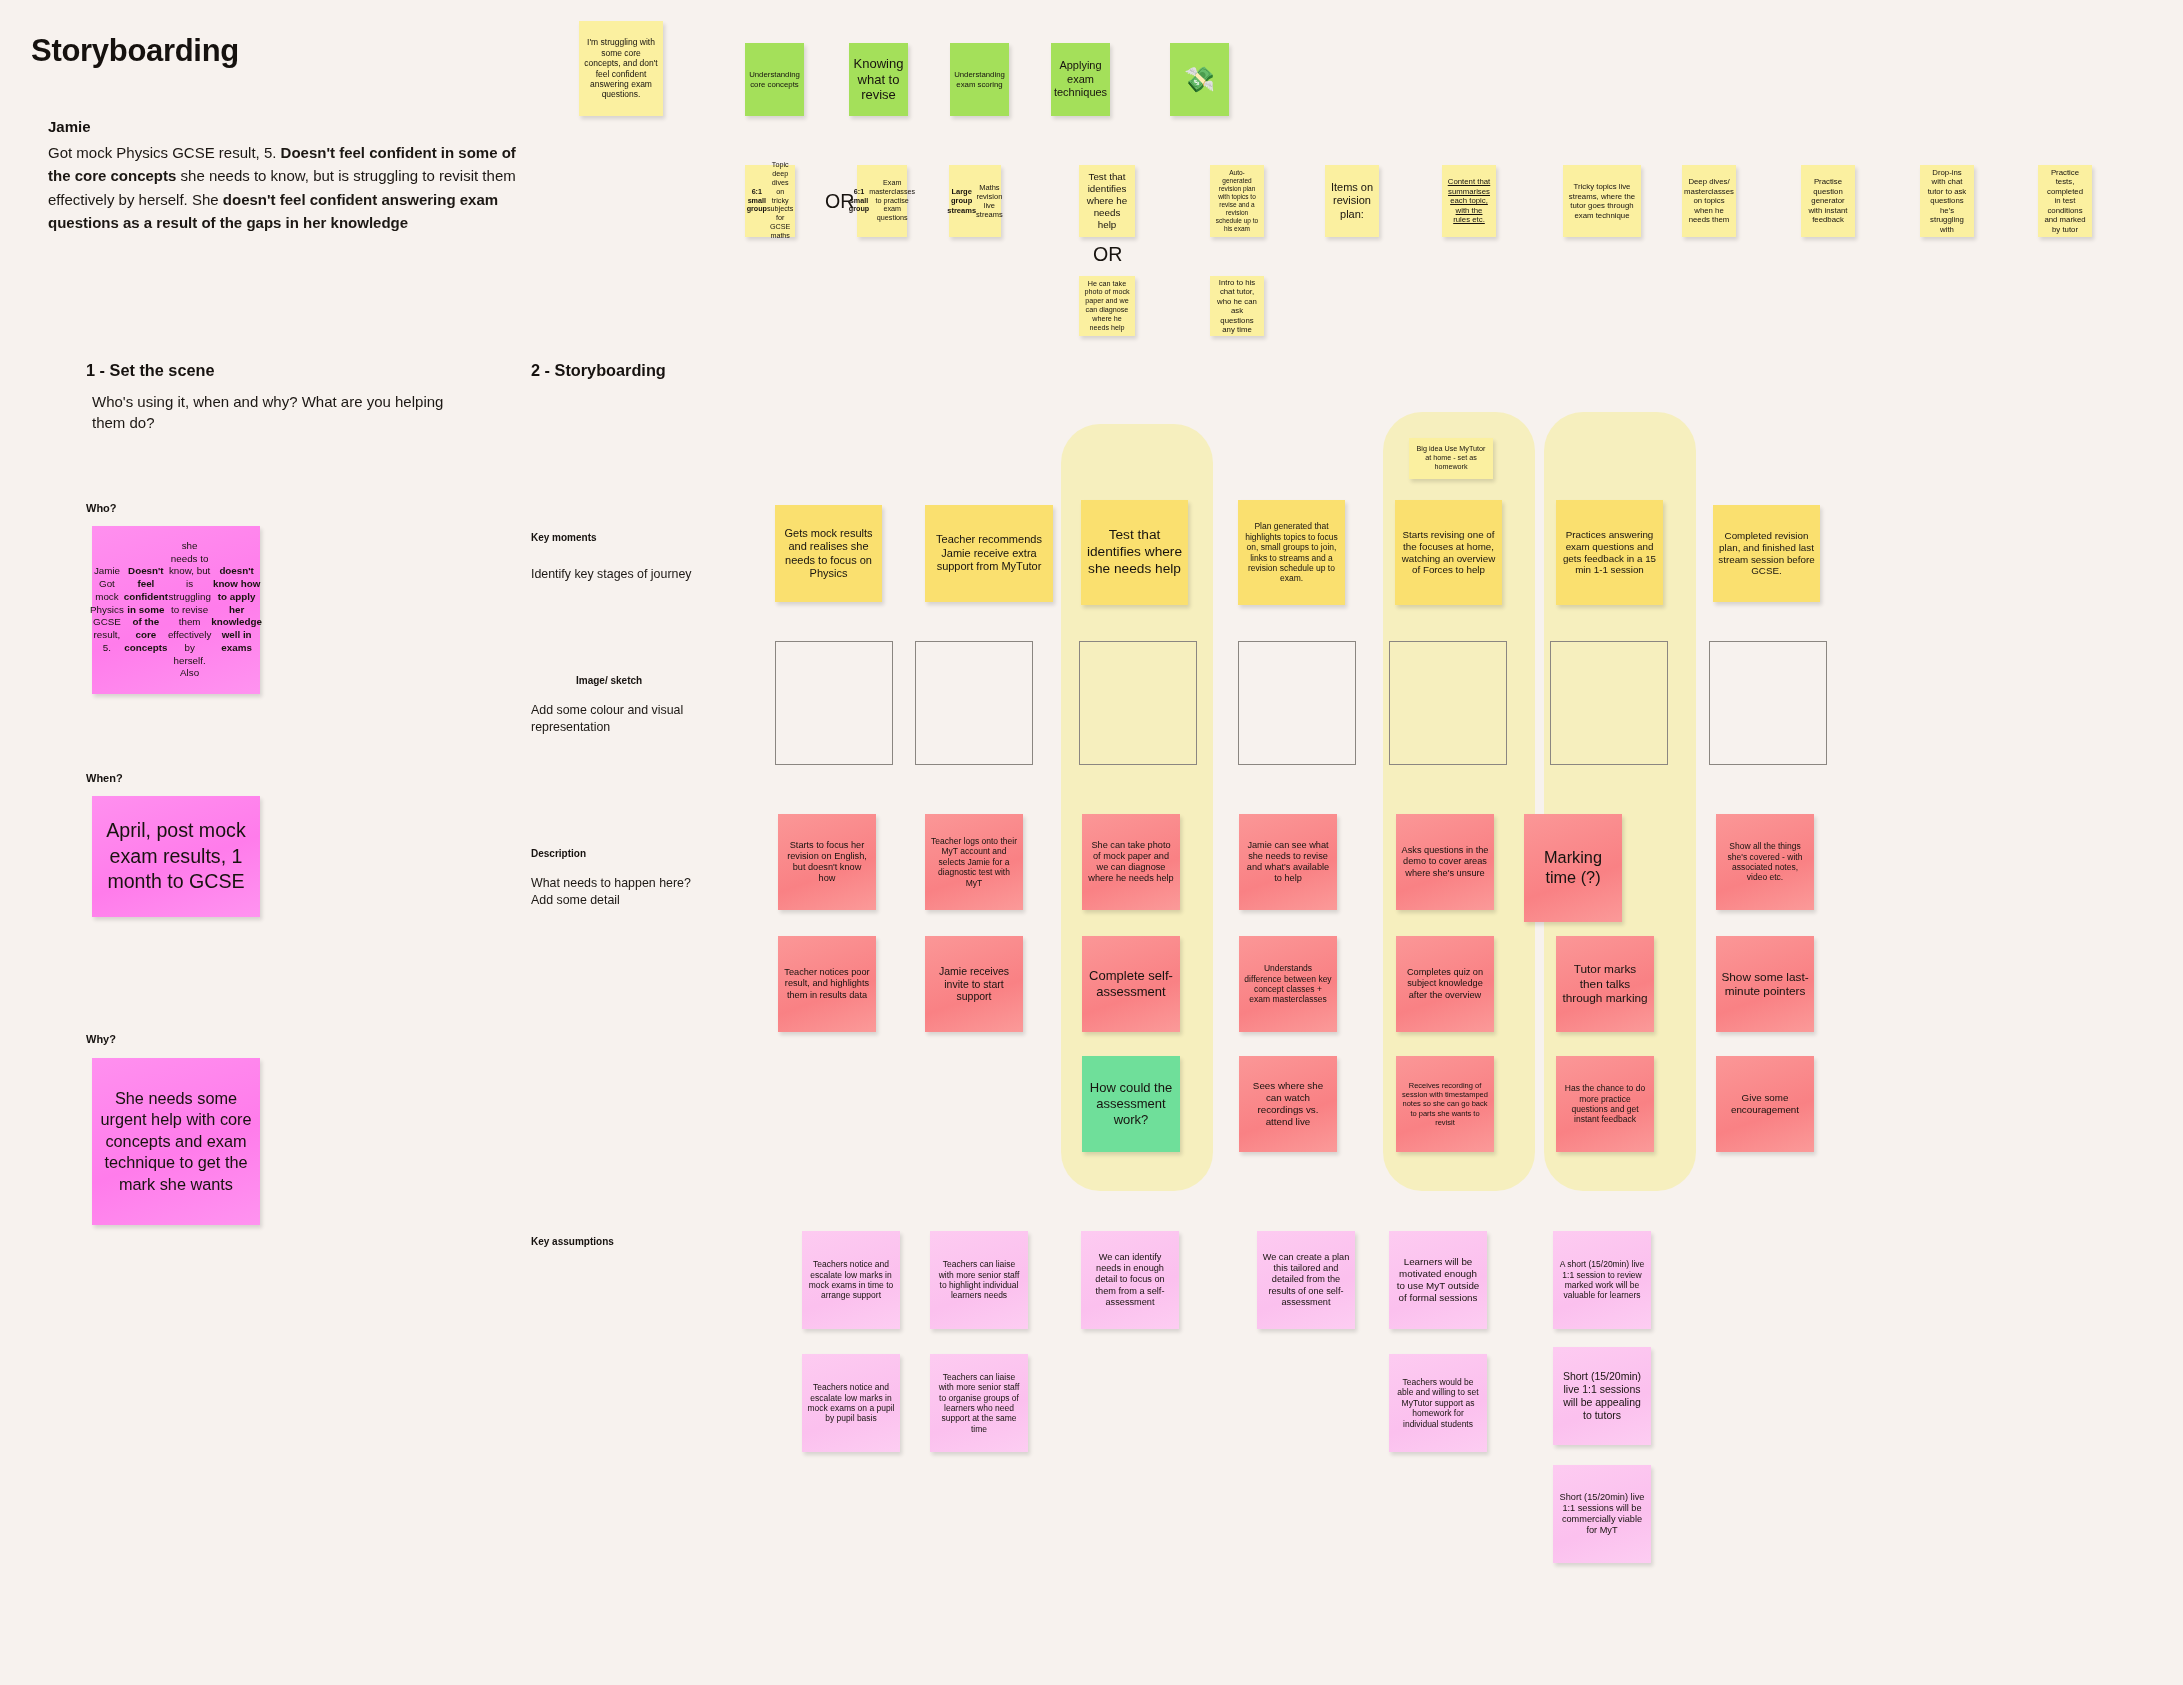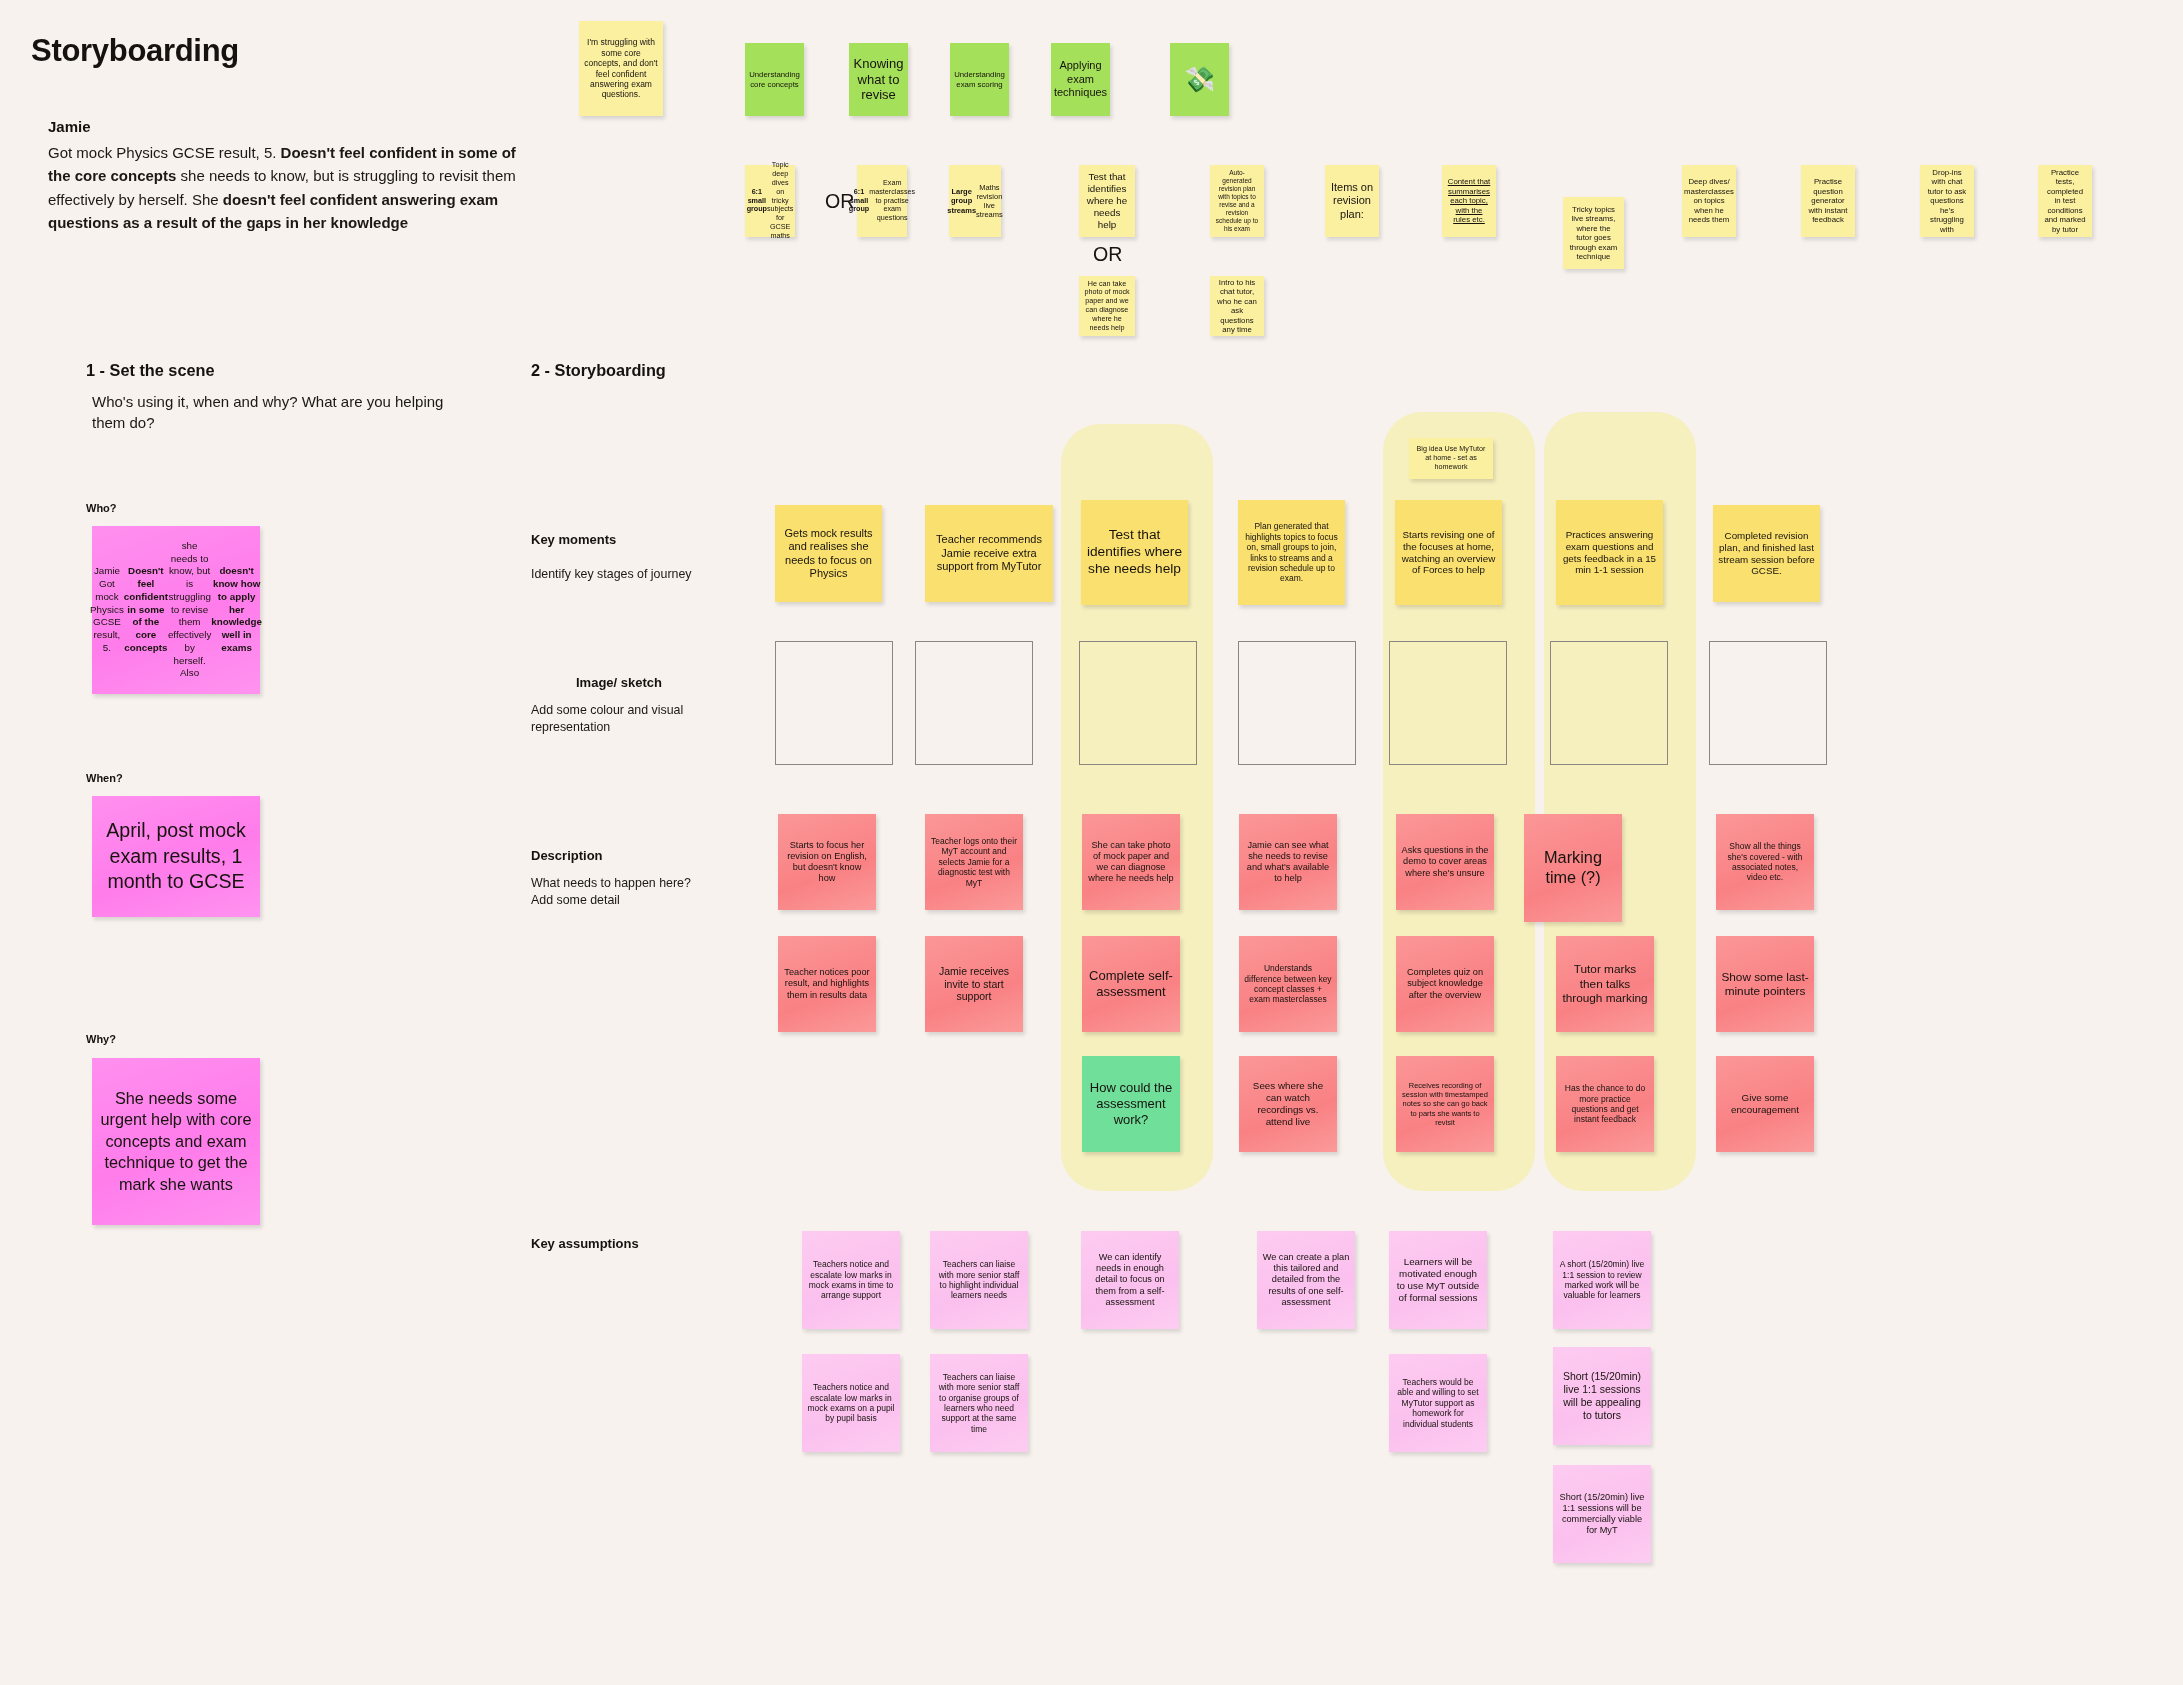--- a/index.html
+++ b/index.html
@@ -31,21 +31,21 @@
 
   .section-head {
     font-size: 16.3px; font-weight: bold; color: #16120f;
   }
   .section-sub {
     font-size: 15px; line-height: 1.4; color: #1c1814;
   }
   .small-label {
     font-size: 11px; font-weight: bold; color: #16120f;
   }
-  .row-label-title { font-size: 13px; font-weight: bold; color: #16120f; }
+  .row-label-title { font-size: 10px; font-weight: bold; color: #16120f; }
   .row-label-sub { font-size: 12.4px; line-height: 1.35; color: #1c1814; }
 
   
   .note {
     position: absolute;
     box-shadow: 2px 2.6px 3.9px rgba(0,0,0,0.13);
     display: flex; align-items: center; justify-content: center;
     text-align: center;
     padding: 3.9px 5.2px;
     line-height: 1.22;
@@ -144,21 +144,21 @@
 
   <div class="note n-yellow" style="left:1079px; top:165px; width:56px; height:72px; font-size:9.8px; white-space:normal;">Test that identifies where he needs help</div>
   <div class="or-text" style="left:1093px; top:243px;">OR</div>
   <div class="note n-yellow" style="left:1079px; top:276px; width:56px; height:60px; font-size:7.2px; white-space:normal;">He can take photo of mock paper and we can diagnose where he needs help</div>
 
   <div class="note n-yellow" style="left:1210px; top:165px; width:54px; height:72px; font-size:6.5px; white-space:normal;">Auto-generated revision plan with topics to revise and a revision schedule up to his exam</div>
   <div class="note n-yellow" style="left:1210px; top:276px; width:54px; height:60px; font-size:7.8px; white-space:normal;">Intro to his chat tutor, who he can ask questions any time</div>
 
   <div class="note n-yellow" style="left:1325px; top:165px; width:54px; height:72px; font-size:11px; white-space:normal;">Items on revision plan:</div>
   <div class="note n-yellow" style="left:1442px; top:165px; width:54px; height:72px; font-size:7.8px; white-space:normal;text-decoration:underline;">Content that summarises each topic, with the rules etc.</div>
-  <div class="note n-yellow" style="left:1563px; top:165px; width:61px; height:72px; font-size:7.8px; white-space:normal;margin-top:32px;">Tricky topics live streams, where the tutor goes through exam technique</div>
+  <div class="note n-yellow" style="left:1563px; top:165px; width:78px; height:72px; font-size:7.8px; white-space:normal;">Tricky topics live streams, where the tutor goes through exam technique</div>
   <div class="note n-yellow" style="left:1682px; top:165px; width:54px; height:72px; font-size:7.8px; white-space:normal;">Deep dives/ masterclasses on topics when he needs them</div>
   <div class="note n-yellow" style="left:1801px; top:165px; width:54px; height:72px; font-size:7.8px; white-space:normal;">Practise question generator with instant feedback</div>
   <div class="note n-yellow" style="left:1920px; top:165px; width:54px; height:72px; font-size:7.8px; white-space:normal;">Drop-ins with chat tutor to ask questions he's struggling with</div>
   <div class="note n-yellow" style="left:2038px; top:165px; width:54px; height:72px; font-size:7.8px; white-space:normal;">Practice tests, completed in test conditions and marked by tutor</div>
 
   <div class="note n-yellow" style="left:1409px; top:438px; width:84px; height:41px; font-size:7.2px; white-space:normal;">Big idea
 Use MyTutor at home - set as homework</div>
 
   <div class="note n-yellow2" style="left:775px; top:505px; width:107px; height:97px; font-size:11px; white-space:normal;">Gets mock results and realises she needs to focus on Physics</div>
   <div class="note n-yellow2" style="left:925px; top:505px; width:128px; height:97px; font-size:11px; white-space:normal;">Teacher recommends Jamie receive extra support from MyTutor</div>

